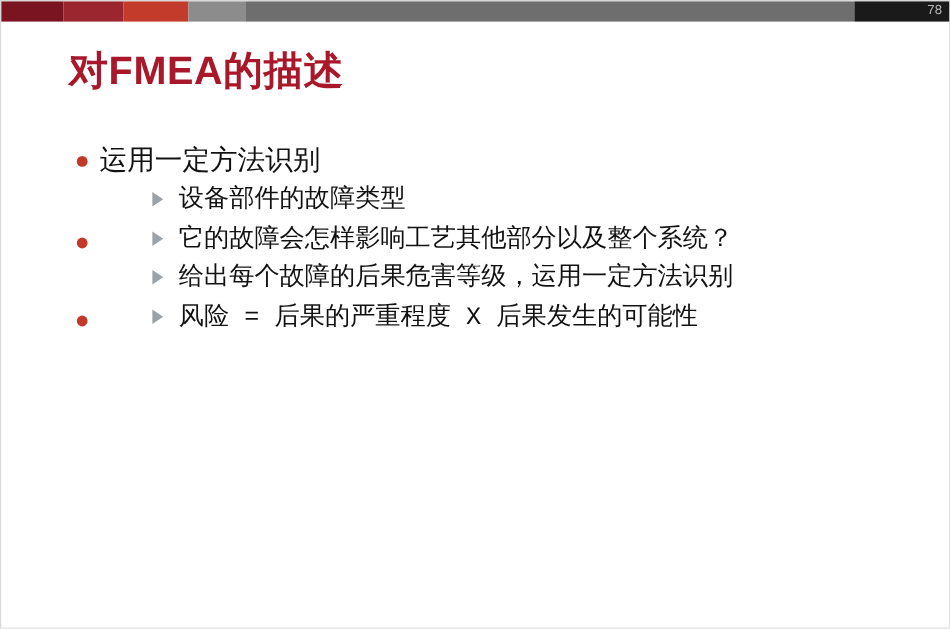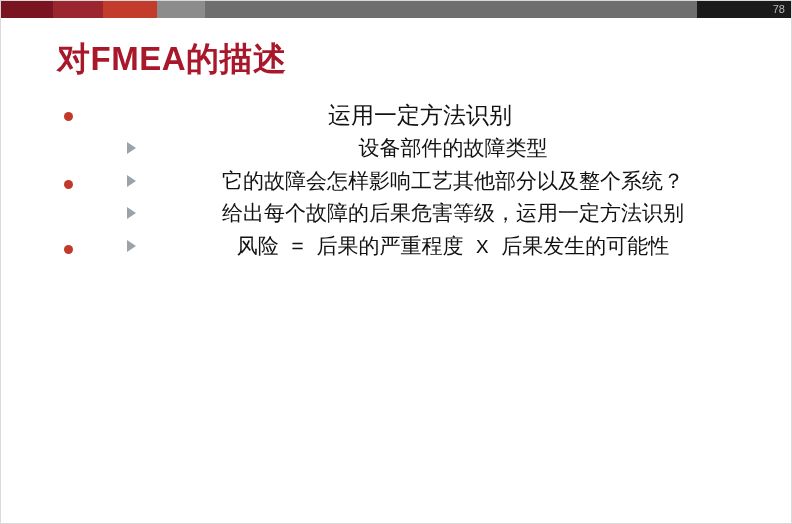--- a/index.html
+++ b/index.html
@@ -27,21 +27,21 @@
     width: 792px;
     height: 17px;
     display: flex;
   }
   .topbar .seg { height: 100%; }
   .seg-dark  { width: 52px;  background: #7a1420; }
   .seg-mid   { width: 50px;  background: #9c2630; }
   .seg-red   { width: 54px;  background: #c33b2a; }
   .seg-gray1 { width: 48px;  background: #8c8c8c; }
   .seg-gray2 { flex: 1 1 auto; background: #6e6e6e; }
-  .seg-black { width: 96px;  background: #1a1a1a; position: relative; }
+  .seg-black { width: 81px;  background: #1a1a1a; position: relative; }
   .page-num {
     position: absolute;
     right: 8px;
     top: 1px;
     color: #b9b9b9;
     font-size: 11px;
     font-family: "Liberation Sans", sans-serif;
     line-height: 14px;
   }
   
@@ -57,23 +57,22 @@
     text-align: center;
   }
   .title .latin {
     font-family: "Liberation Sans", sans-serif;
     font-weight: bold;
   }
   
   .body {
     position: absolute;
     left: 56px;
-    top: 98px;
+    top: 116px;
     width: 700px;
-    text-align: center;
   }
   ul.lvl1 {
     list-style: none;
     margin: 0;
     padding: 0;
   }
   ul.lvl1 > li {
     position: relative;
     padding-left: 26px;
     margin-bottom: 2px;

